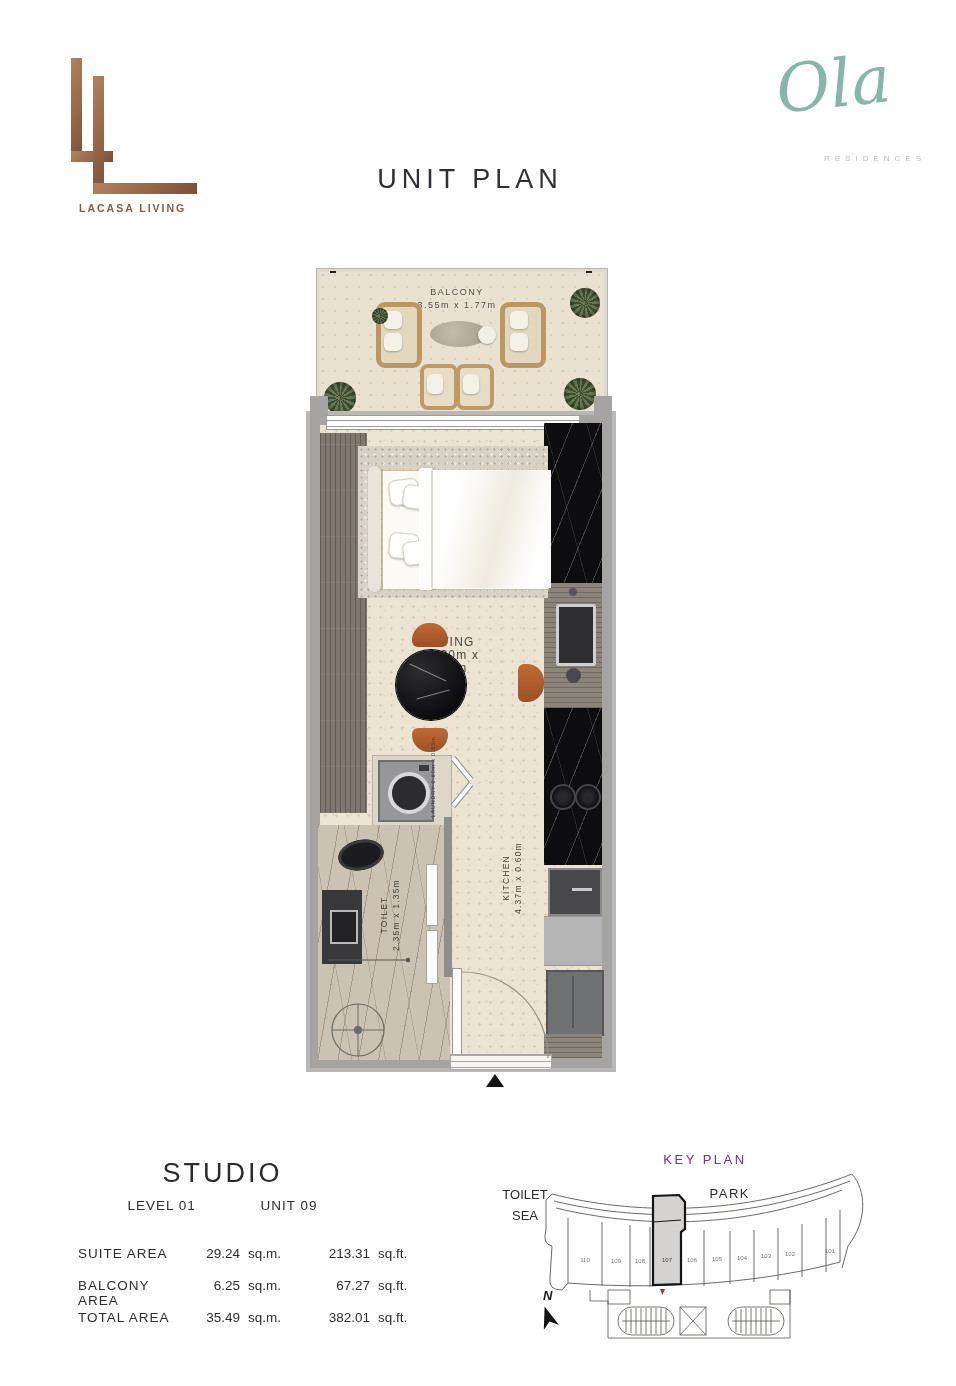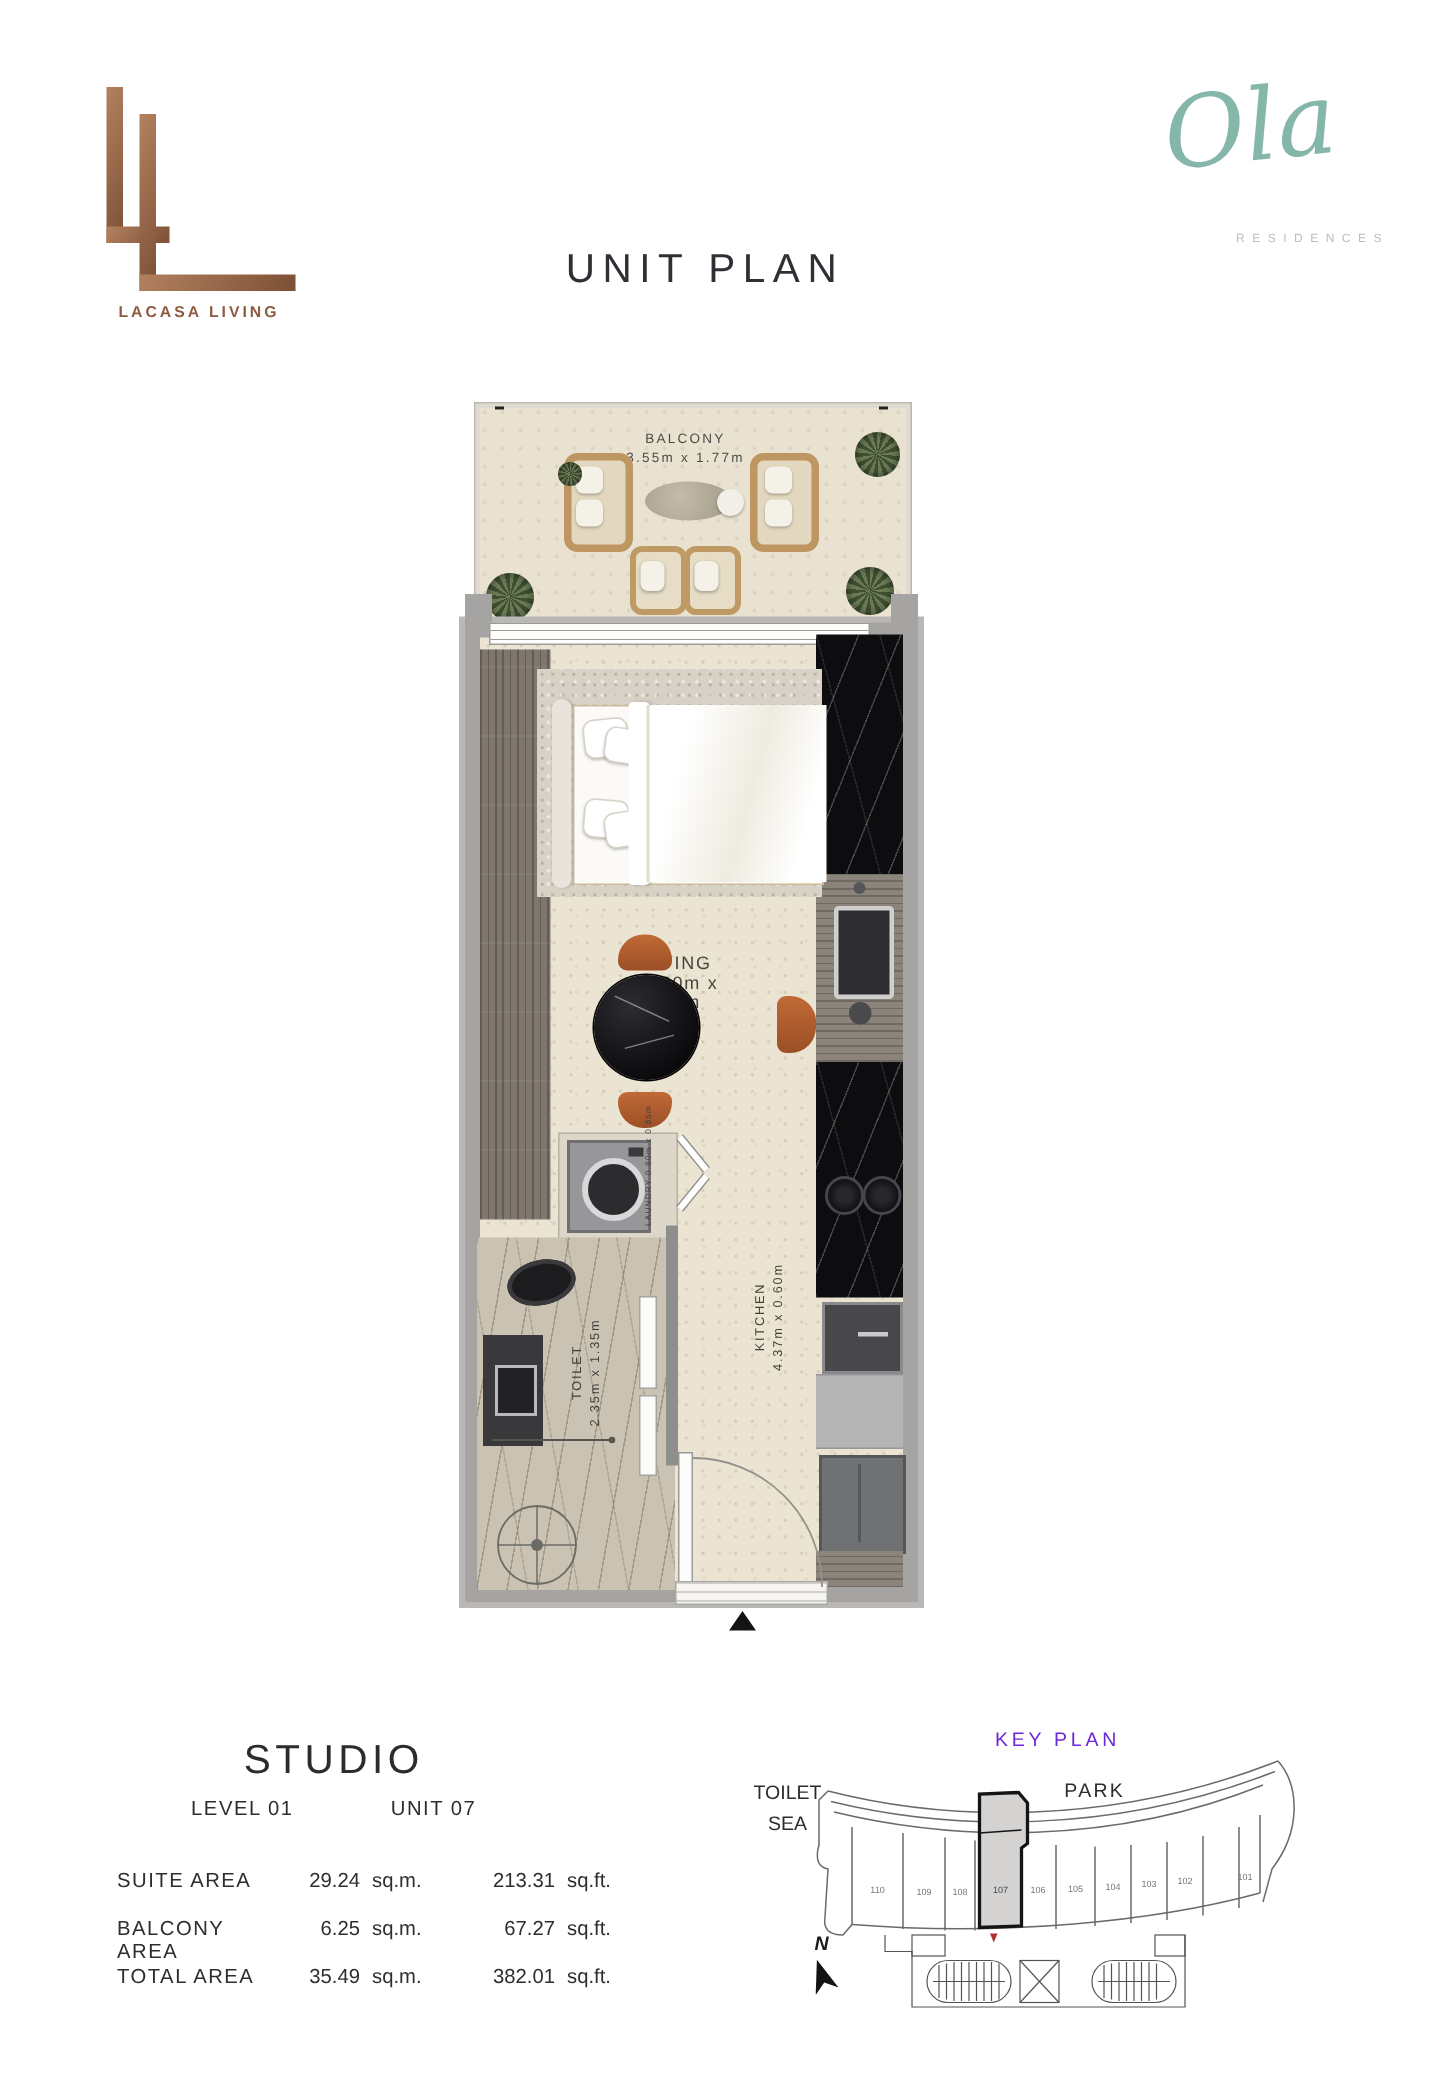--- a/index.html
+++ b/index.html
@@ -292,21 +292,21 @@
       <line x1="18" y1="692" x2="100" y2="692" stroke="#55554f" stroke-width="1.2"></line>
       <circle cx="98" cy="692" r="2.2" fill="#55554f"></circle>
       <line x1="20" y1="4" x2="26" y2="4" stroke="#222" stroke-width="2"></line>
       <line x1="276" y1="4" x2="282" y2="4" stroke="#222" stroke-width="2"></line>
     </svg>
   </div>
 
   <div class="abs unit-type">STUDIO</div>
   <div class="abs level-unit">
     <span>LEVEL 01</span>
-    <span>UNIT 07</span>
+    <span>UNIT 09</span>
   </div>
 
   <div class="abs area-table">
     <div class="area-row">
       <span class="lbl">SUITE AREA</span>
       <span class="num">29.24</span>
       <span class="unit-txt">sq.m.</span>
       <span class="num">213.31</span>
       <span class="unit-txt">sq.ft.</span>
     </div>

